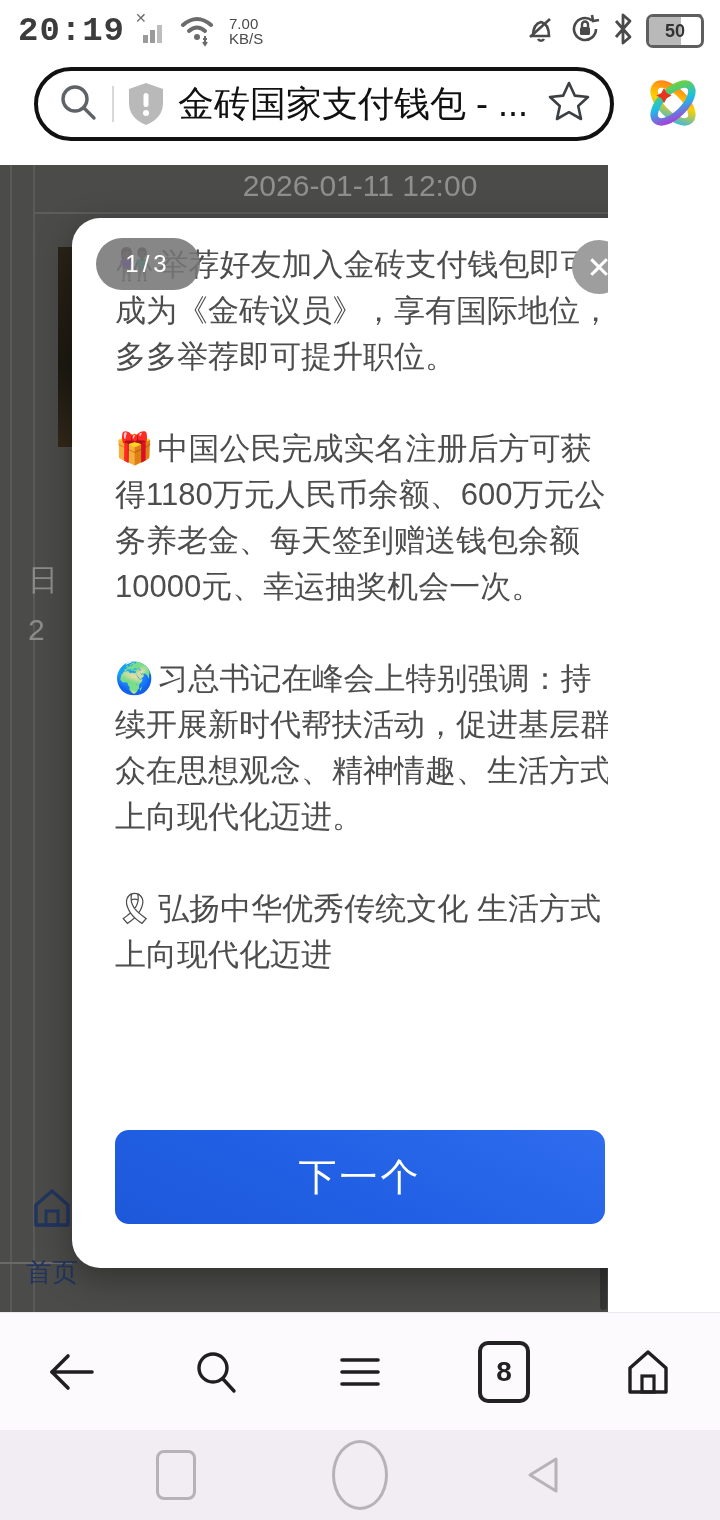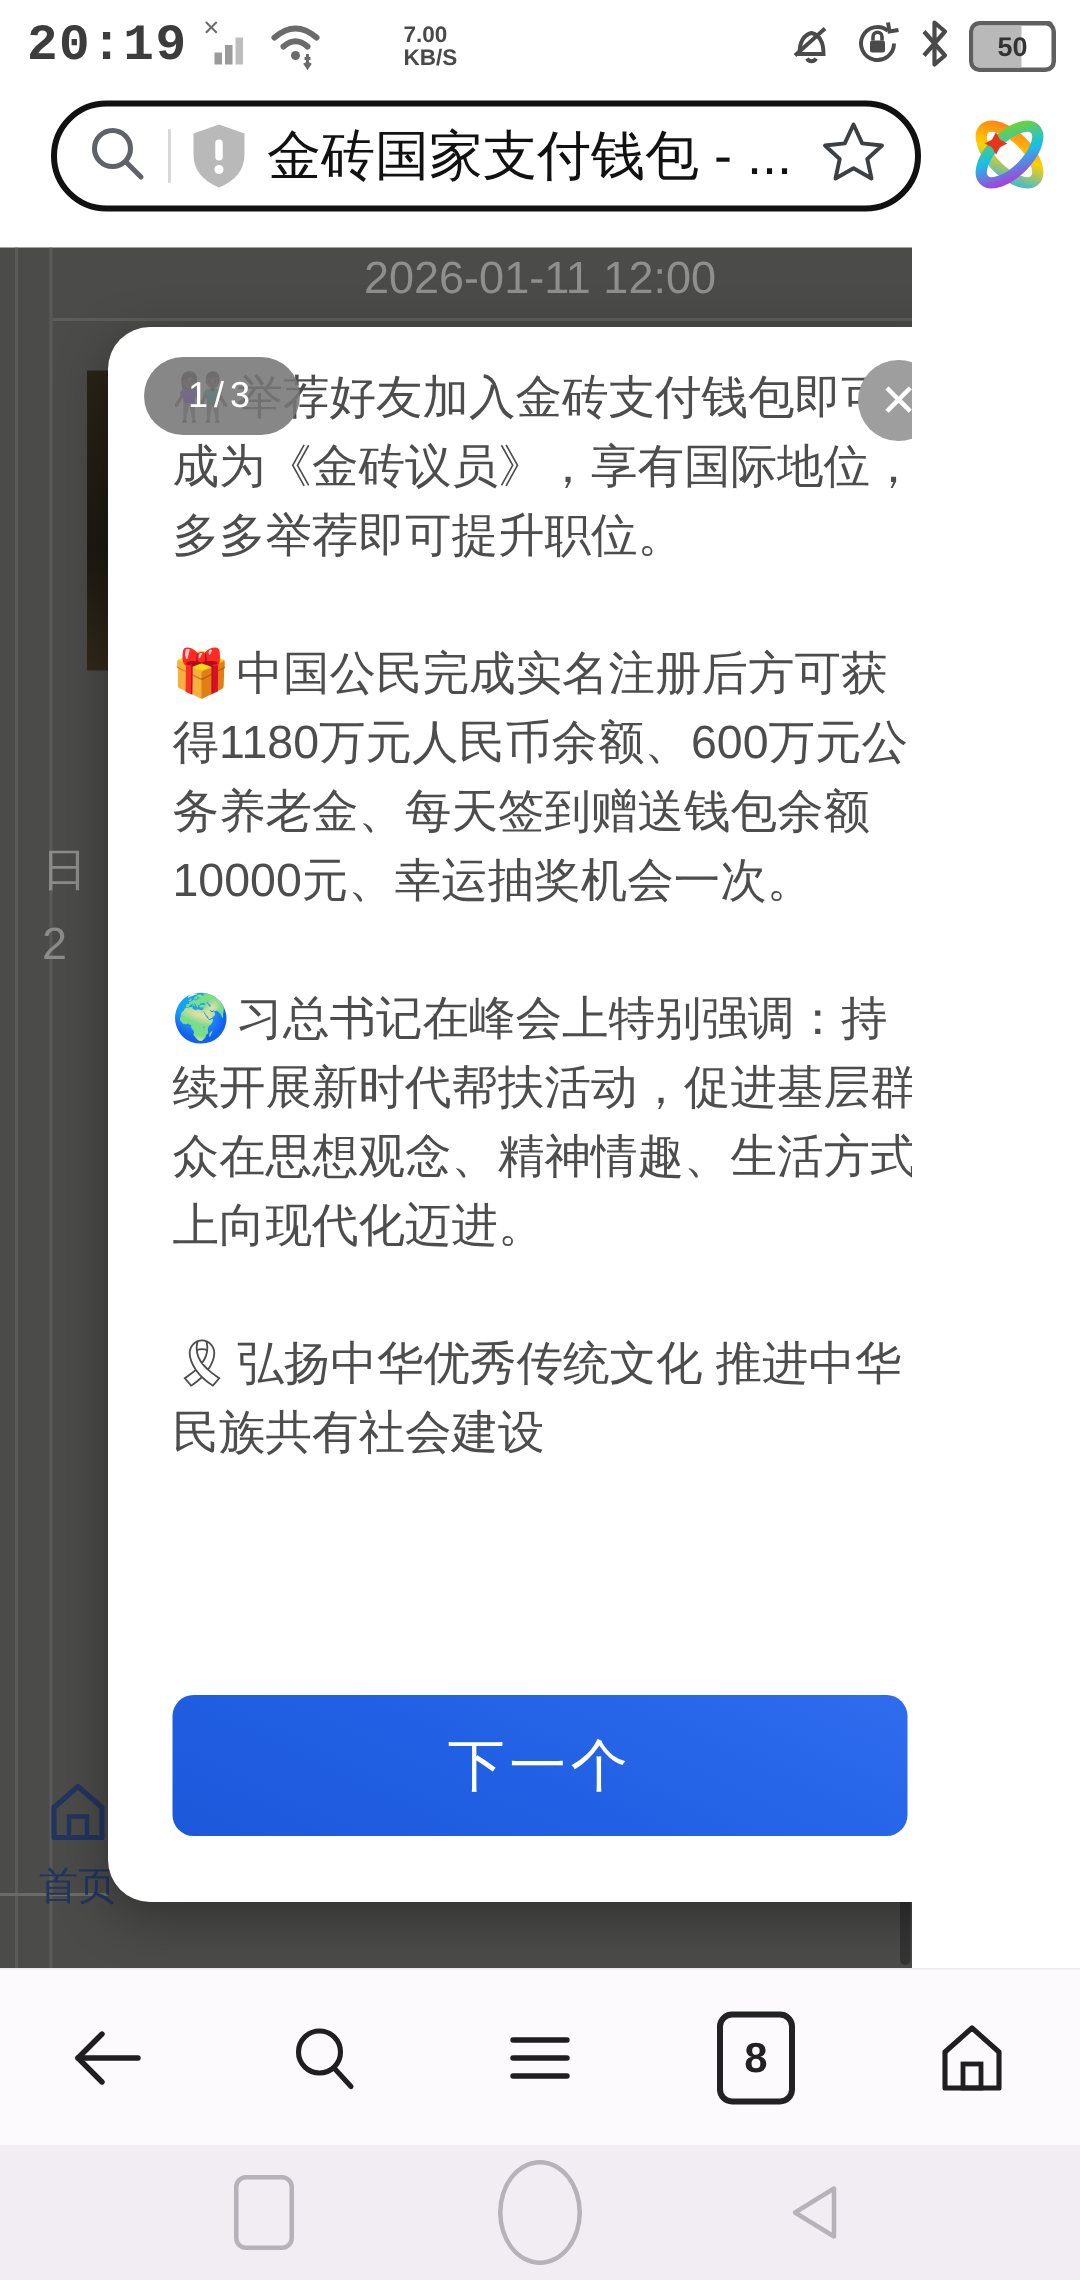--- a/index.html
+++ b/index.html
@@ -3,21 +3,21 @@
 <meta charset="utf-8">
 <style>
   html,body{margin:0;padding:0;background:#222;}
   .screen{position:relative;width:720px;height:1520px;overflow:hidden;background:#ffffff;
           font-family:"Liberation Sans","DejaVu Sans",sans-serif;}
   
   .statusbar{position:absolute;left:0;top:0;width:720px;height:62px;background:#fff;
              display:flex;align-items:center;justify-content:space-between;padding:0 18px;box-sizing:border-box;}
   .sb-left,.sb-right{display:flex;align-items:center;gap:10px;}
   .sb-time{font-size:34px;font-weight:bold;color:#3c3c3c;letter-spacing:1px;font-family:Liberation Mono, monospace;}
-  .sb-speed{display:flex;flex-direction:column;line-height:15px;color:#4a4a4a;font-size:15px;font-weight:bold;margin-left:40px;}
+  .sb-speed{display:flex;flex-direction:column;line-height:15px;color:#4a4a4a;font-size:15px;font-weight:normal;}
   .battery{position:relative;width:52px;height:28px;border:3px solid #5f5f5f;border-radius:7px;
            display:flex;align-items:center;justify-content:center;overflow:hidden;background:#fff;}
   .battery .fill{position:absolute;left:0;top:0;bottom:0;width:62%;background:#b9b9b9;}
   .battery .pct{position:relative;font-size:18px;font-weight:bold;color:#333;}
   .battery-nub{width:5px;height:12px;background:#5f5f5f;border-radius:0 3px 3px 0;margin-left:-7px;}
   
   .chrome{position:absolute;left:0;top:62px;width:720px;height:103px;background:#fff;}
   .urlpill{position:absolute;left:34px;top:5px;width:580px;height:74px;border:4px solid #111;
            border-radius:40px;display:flex;align-items:center;padding:0 18px;box-sizing:border-box;gap:12px;background:#fff;}
   .url-divider{width:2px;height:36px;background:#d8d8d8;}
@@ -25,21 +25,21 @@
   .url-title{flex:1;font-size:36px;font-weight:normal;color:#111;white-space:nowrap;overflow:hidden;}
   .browser-logo{position:absolute;right:14px;top:8px;width:66px;height:66px;}
   
   .page{position:absolute;left:0;top:165px;width:608px;height:1147px;background:#4b4b4a;overflow:hidden;}
   .pg-date{position:absolute;left:0;top:4px;width:720px;text-align:center;font-size:30px;color:#8f8f8d;}
   .pg-hline{position:absolute;left:33px;top:47px;width:666px;height:2px;background:#5d5d5b;}
   .pg-vline{position:absolute;top:0;bottom:0;width:2px;background:#5a5a58;}
   .pg-img{position:absolute;left:58px;top:82px;width:15px;height:200px;background:linear-gradient(#2b2317,#1d1a12 60%,#33291a);}
   .pg-frag{position:absolute;color:#8c8c8a;font-size:30px;}
   .pg-tabline{position:absolute;top:1097px;height:2px;background:#6a6a68;}
-  .pg-nav{position:absolute;display:flex;flex-direction:column;align-items:center;gap:6px;}
+  .pg-nav{position:absolute;display:flex;flex-direction:column;align-items:center;gap:22px;}
   .pg-nav .lbl{font-size:26px;}
   .pg-scroll{position:absolute;right:1px;top:810px;width:7px;height:335px;background:#343434;border-radius:4px;}
   
   .modal{position:absolute;left:72px;top:53px;width:576px;height:1050px;background:#fff;border-radius:28px;
          box-shadow:0 10px 34px rgba(0,0,0,.35);overflow:hidden;}
   .modal-content{position:absolute;left:43px;top:24px;width:500px;}
   .para{margin:0;font-size:31px;line-height:46px;color:#4d4d4d;}
   .para.gap{margin-bottom:46px;}
   .pemoji{margin-right:4px;}
   .pager{position:absolute;left:24px;top:20px;min-width:104px;height:52px;border-radius:26px;
@@ -199,21 +199,21 @@
       </span>
       <span class="lbl">我的</span>
     </div>
     <div class="pg-scroll"></div>
 
     <div class="modal">
       <div class="modal-content">
           <p class="para gap"><span class="pemoji">👫🏿</span><span>举荐好友加入金砖支付钱包即可成为《金砖议员》，享有国际地位，多多举荐即可提升职位。</span></p>
           <p class="para gap"><span class="pemoji">🎁</span><span>中国公民完成实名注册后方可获得1180万元人民币余额、600万元公务养老金、每天签到赠送钱包余额10000元、幸运抽奖机会一次。</span></p>
           <p class="para gap"><span class="pemoji">🌍</span><span>习总书记在峰会上特别强调：持续开展新时代帮扶活动，促进基层群众在思想观念、精神情趣、生活方式上向现代化迈进。</span></p>
-          <p class="para gap"><span class="pemoji">🎗</span><span>弘扬中华优秀传统文化 推进中华民族共有社会建设</span></p>
+          <p class="para gap"><span class="pemoji">🎗</span><span>弘扬中华优秀传统文化 生活方式上向现代化迈进</span></p>
         </div>
       <div class="pager">1/3</div>
       <div class="closebtn">✕</div>
       <div class="modal-scroll"></div>
       <div class="nextbtn">下一个</div>
     </div>
   </div>
 
   <div class="toolbar">
     <span class="tool">

